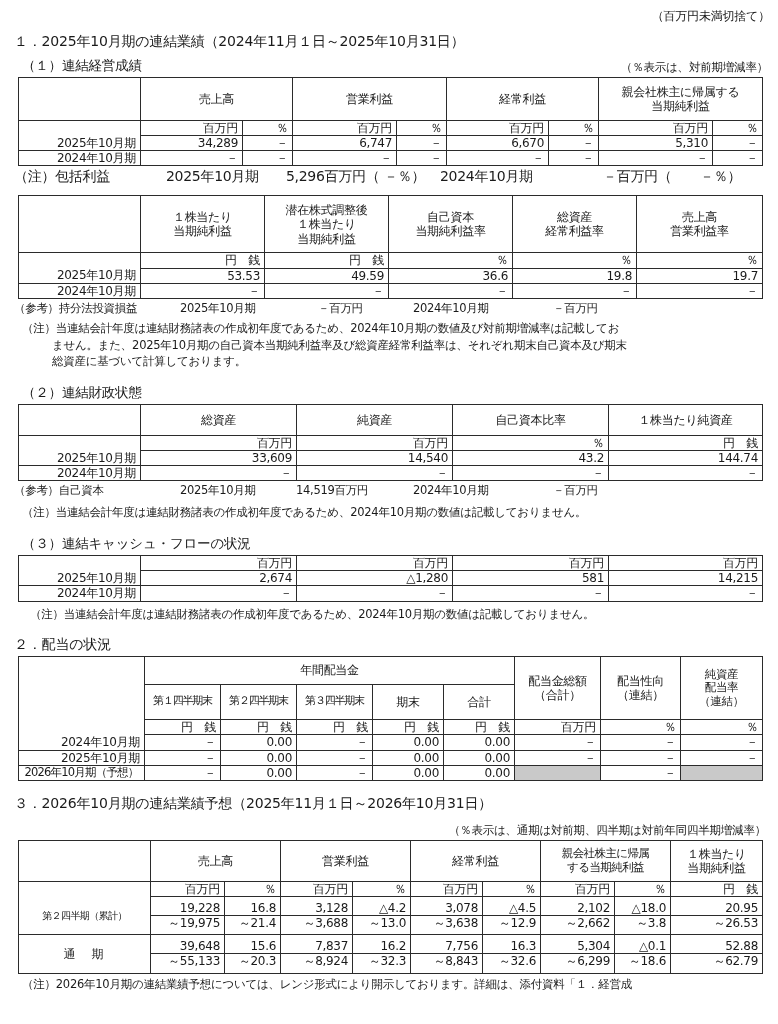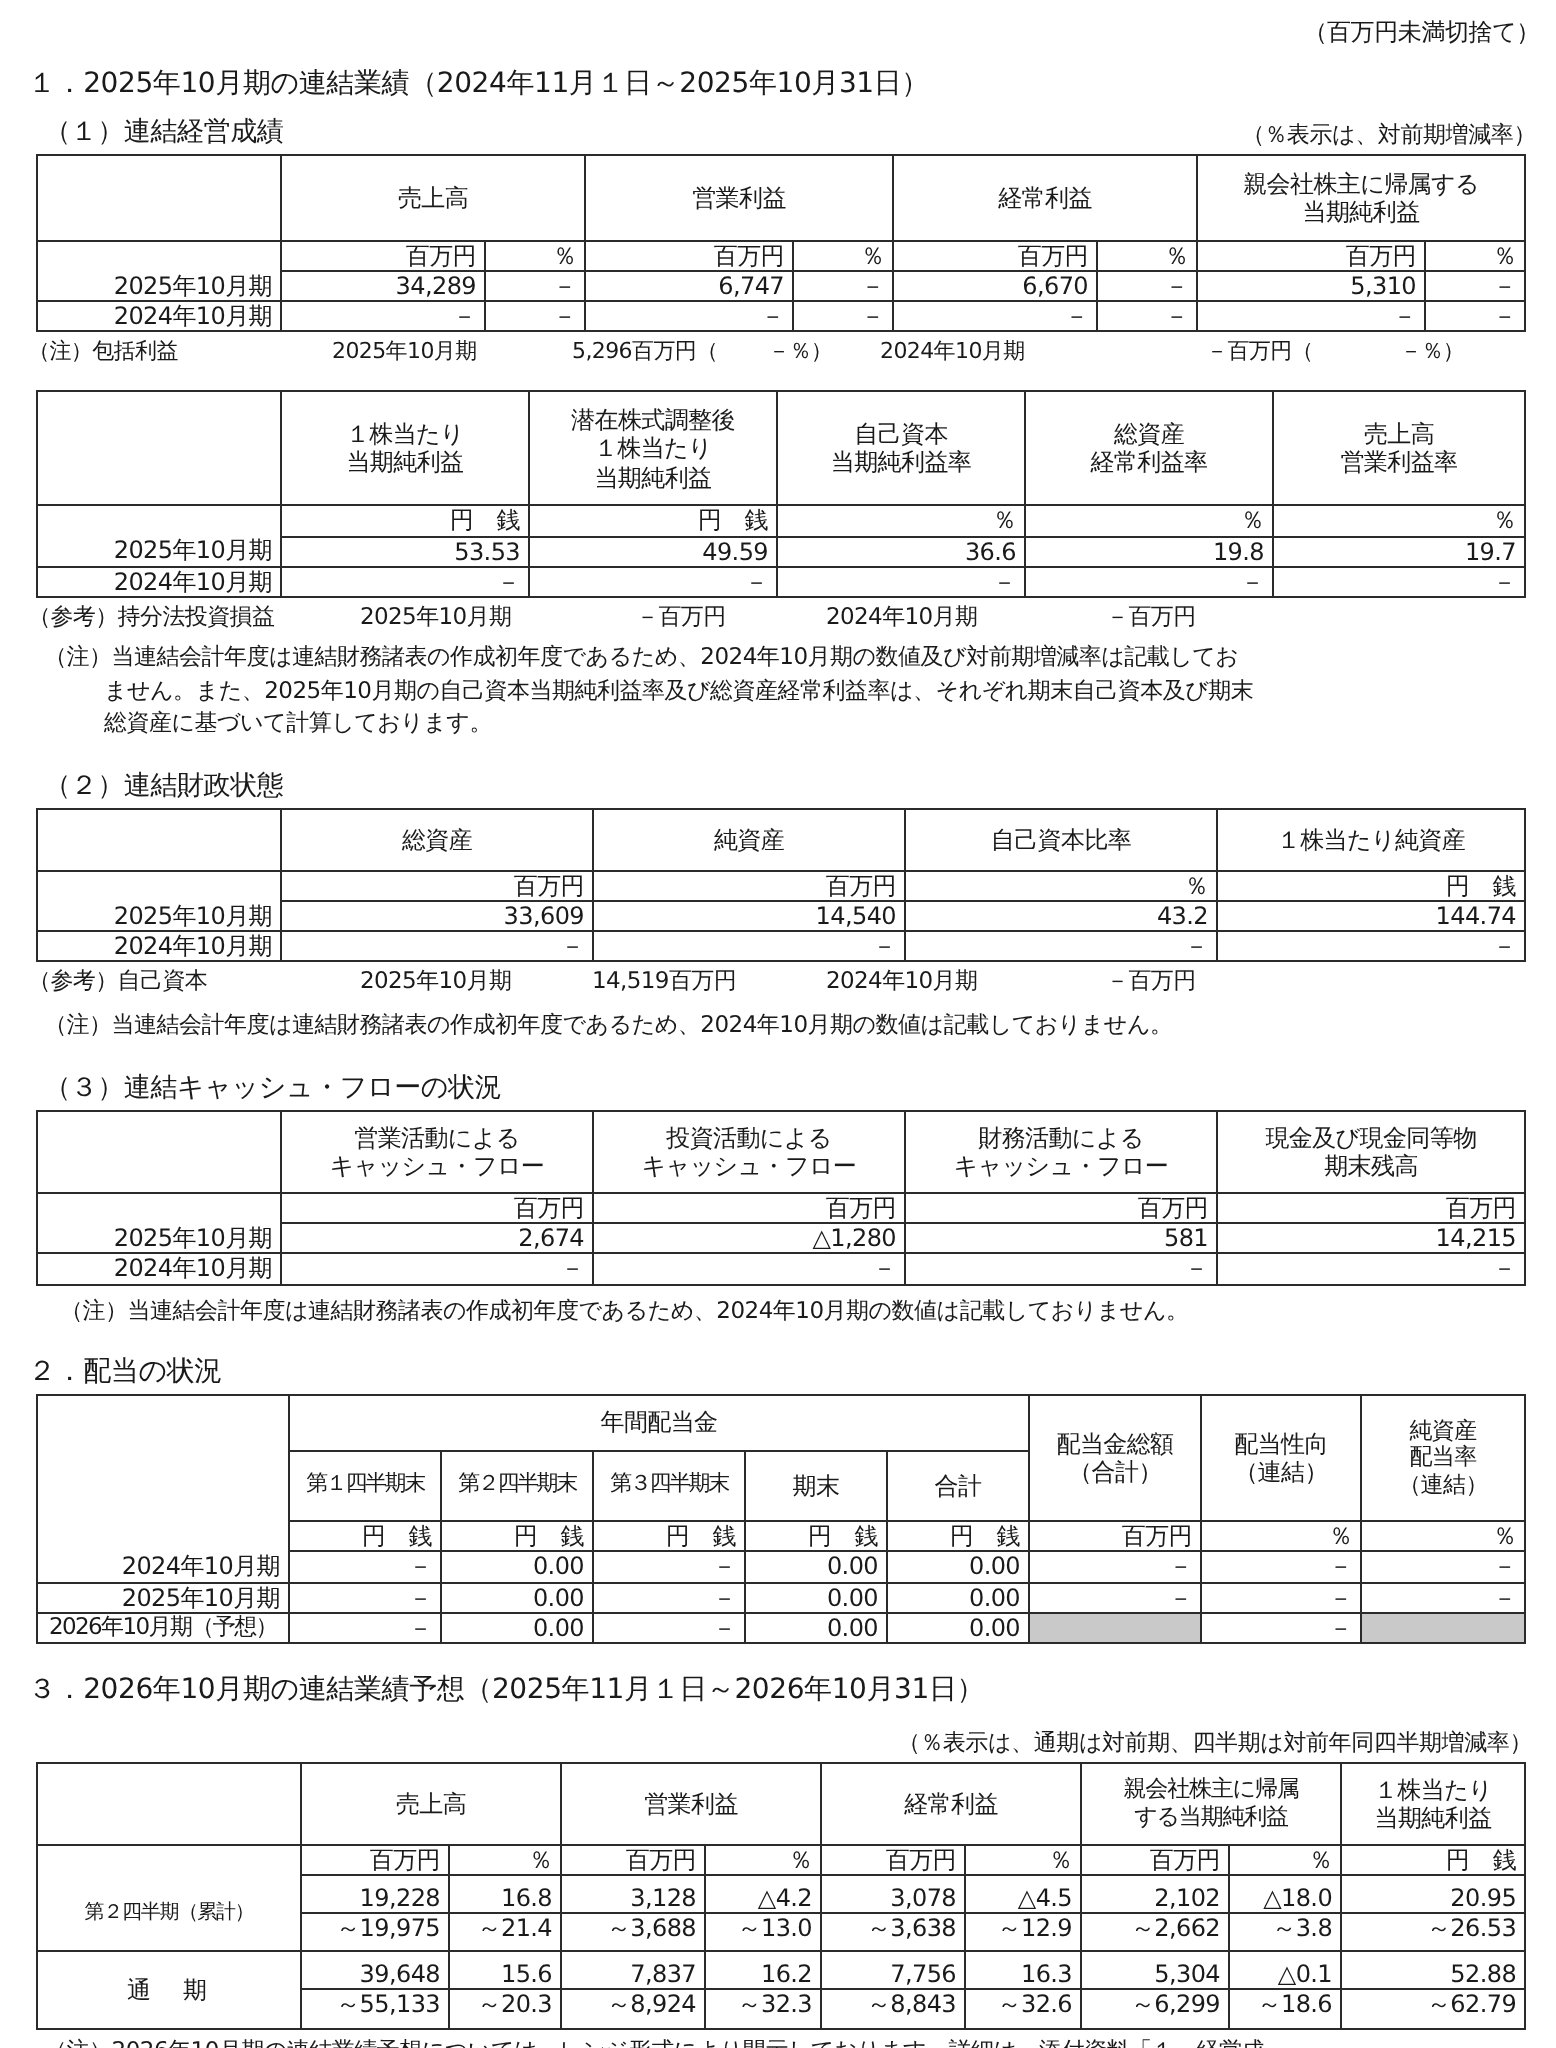--- a/index.html
+++ b/index.html
@@ -199,21 +199,21 @@
       <td class="num nb">－</td>
       <td class="num nb">－</td>
       <td class="num nb">－</td>
       <td class="num nb">－</td>
     </tr>
   </tbody>
     </table>
 
   <div class="sp2"></div>
 
-  <div style="position:relative;height:17px;font-size:11px;letter-spacing:-0.3px;">
+  <div style="position:relative;height:17px;font-size:14px;letter-spacing:-0.3px;">
     <span style="position:absolute;left:14px;">（注）包括利益</span>
     <span style="position:absolute;left:166px;">2025年10月期</span>
     <span style="position:absolute;left:286px;">5,296百万円（</span>
     <span style="position:absolute;left:384px;">－％）</span>
     <span style="position:absolute;left:440px;">2024年10月期</span>
     <span style="position:absolute;left:603px;">－百万円（</span>
     <span style="position:absolute;left:700px;">－％）</span>
   </div>
 
   <div class="sp10"></div>
@@ -345,27 +345,20 @@
 
   <table class="fin" style="width:744px;">
     <colgroup>
       <col style="width:122px">
         <col style="width:156px">
         <col style="width:156px">
       <col style="width:156px">
         <col style="width:154px">
     </colgroup>
     <tbody>
-        <tr>
-      <th class="hd" style="height:40px;"></th>
-      <th class="hd two-line" style="height:40px;">営業活動による<br>キャッシュ・フロー</th>
-      <th class="hd two-line" style="height:40px;">投資活動による<br>キャッシュ・フロー</th>
-      <th class="hd two-line" style="height:40px;">財務活動による<br>キャッシュ・フロー</th>
-      <th class="hd two-line" style="height:40px;">現金及び現金同等物<br>期末残高</th>
-    </tr>
     <tr>
       <td class="blank" style="border-bottom:none;"></td>
       <td class="unit">百万円</td>
       <td class="unit">百万円</td>
       <td class="unit">百万円</td>
       <td class="unit">百万円</td>
     </tr>
     <tr>
       <td class="rowlab nb">2025年10月期</td>
       <td class="num nb">2,674</td>

